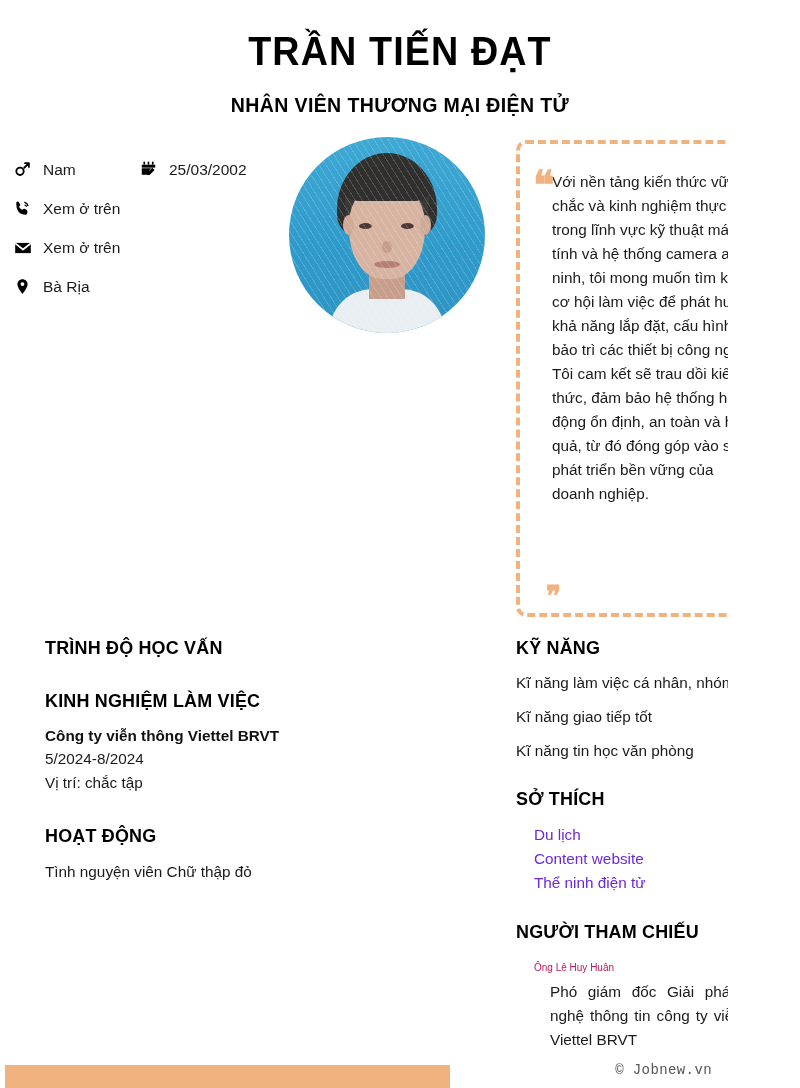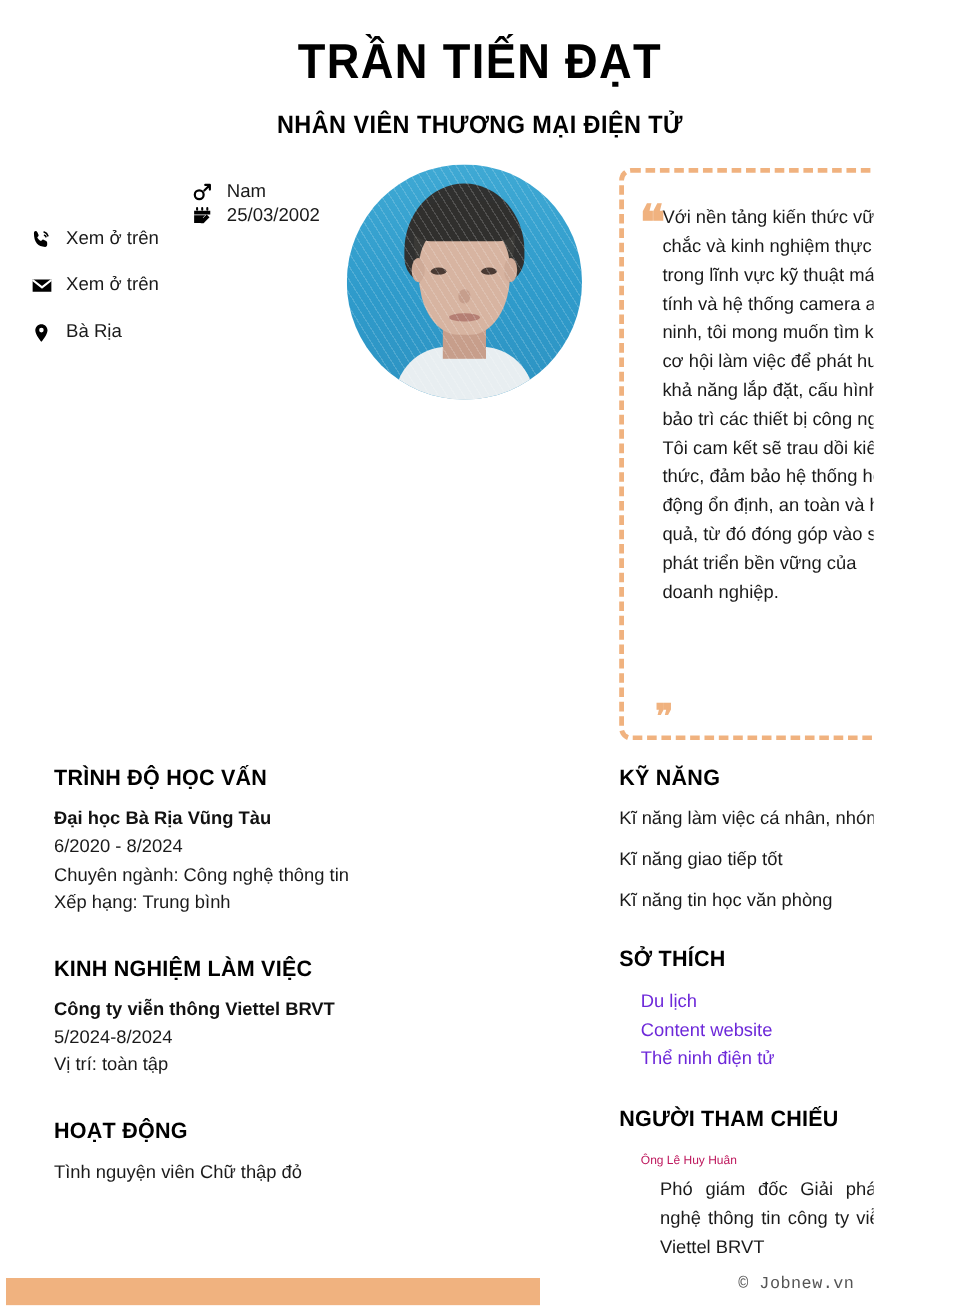--- a/index.html
+++ b/index.html
@@ -51,23 +51,22 @@
 
   
   .contact {
     position: absolute;
     top: 150px;
     left: 14px;
     width: 272px;
   }
   .contact-row {
     display: flex;
-    align-items: flex-end;
+    align-items: center;
     height: 39px;
-    flex-direction: column;
   }
   .contact-col {
     display: flex;
     align-items: center;
     width: 126px;
   }
   .contact-col.wide { width: 260px; }
   .c-icon {
     width: 22px;
     min-width: 22px;
@@ -431,32 +430,26 @@
 
   <div class="quote-box">
     <span class="quote-open">❝</span>
     <p class="quote-text">Với nền tảng kiến thức vững chắc và kinh nghiệm thực tế trong lĩnh vực kỹ thuật máy tính và hệ thống camera an ninh, tôi mong muốn tìm kiếm cơ hội làm việc để phát huy khả năng lắp đặt, cấu hình và bảo trì các thiết bị công nghệ. Tôi cam kết sẽ trau dồi kiến thức, đảm bảo hệ thống hoạt động ổn định, an toàn và hiệu quả, từ đó đóng góp vào sự phát triển bền vững của doanh nghiệp.</p>
     <span class="quote-close">❝</span>
   </div>
 
   <div class="col-left">
 
     <div class="sec-title">TRÌNH ĐỘ HỌC VẤN</div>
-    <div class="entry">
-      <div class="entry-title">Đại học Bà Rịa Vũng Tàu</div>
-      <div class="entry-line">6/2020 - 8/2024</div>
-      <div class="entry-line">Chuyên ngành: Công nghệ thông tin</div>
-      <div class="entry-line">Xếp hạng: Trung bình</div>
-    </div>
 
     <div class="sec-title gap">KINH NGHIỆM LÀM VIỆC</div>
     <div class="entry">
       <div class="entry-title">Công ty viễn thông Viettel BRVT</div>
       <div class="entry-line">5/2024-8/2024</div>
-      <div class="entry-line">Vị trí: toàn tập</div>
+      <div class="entry-line">Vị trí: chắc tập</div>
     </div>
 
     <div class="sec-title gap">HOẠT ĐỘNG</div>
     <div class="entry">
       <div class="entry-line">Tình nguyện viên Chữ thập đỏ</div>
     </div>
 
   </div>
 
   <div class="col-right">

